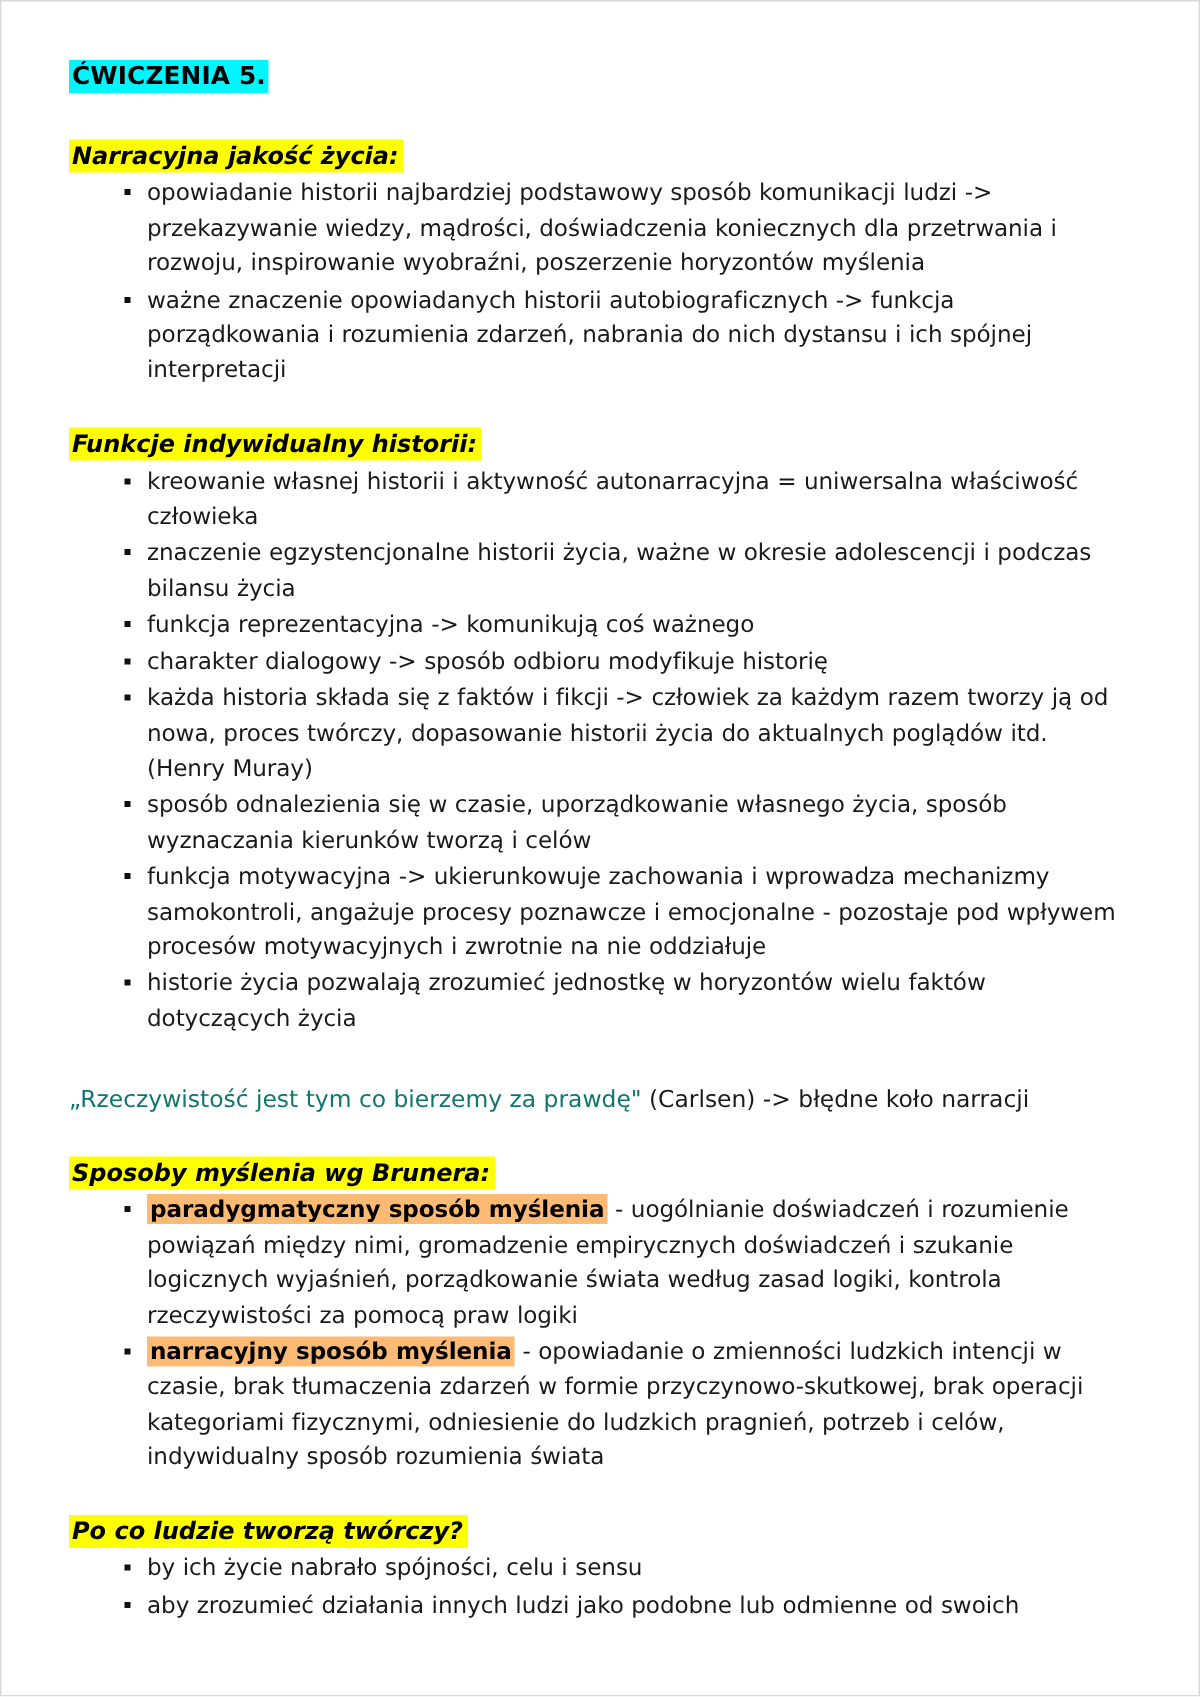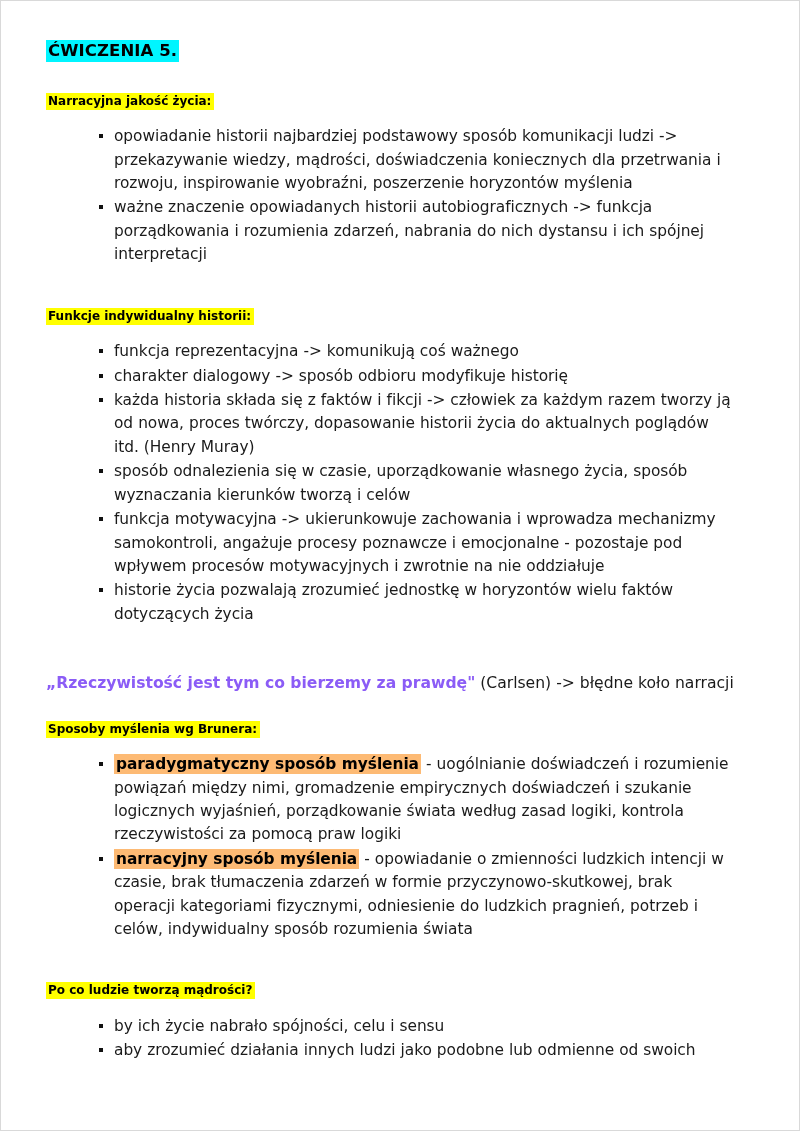--- a/index.html
+++ b/index.html
@@ -38,36 +38,37 @@
     margin: 0 0 32px 0;
     line-height: 1.25;
   }
 
   .doc-title .hl {
     background: #00f5ff;
     padding: 1px 2px 2px 2px;
   }
 
   .section-head {
-    font-size: 12px;
+    font-size: 16px;
     font-weight: bold;
     color: #000000;
     line-height: 1.3;
     margin: 0 0 3px 0;
+    font-style: italic;
   }
 
   .section-head .hl {
     background: #ffff00;
     padding: 1px 3px 2px 2px;
   }
 
   
   ul.bullets {
     list-style: none;
-    margin: 16px;
+    margin: 0;
     padding: 0;
   }
 
   ul.bullets > li {
     position: relative;
     padding-left: 52px;
     font-size: 15.4px;
     line-height: 1.52;
     color: #1a1a1a;
     margin: 0 0 1px 0;
@@ -95,22 +96,22 @@
 
   
   .quote-block {
     font-size: 15.6px;
     line-height: 1.5;
     color: #1a1a1a;
     margin: 0;
   }
 
   .quote-block .q-bold {
-    font-weight: bold;
-    color: #8b5cf6;
+    font-weight: normal;
+    color: #0f766e;
   }
 
   
   .gap-section { height: 26px; }
   .gap-quote   { height: 30px; }
 </style>
 </head>
 <body>
 
 <div class="page">
@@ -130,20 +131,22 @@
       </ul>
     </div>
 
     <div class="gap-section"></div>
 
     <div>
       <div class="section-head">
         <span class="hl">Funkcje indywidualny historii:</span>
       </div>
       <ul class="bullets">
+        <li>kreowanie własnej historii i aktywność autonarracyjna = uniwersalna właściwość człowieka</li>
+        <li>znaczenie egzystencjonalne historii życia, ważne w okresie adolescencji i podczas bilansu życia</li>
         <li>funkcja reprezentacyjna -&gt; komunikują coś ważnego</li>
         <li>charakter dialogowy -&gt; sposób odbioru modyfikuje historię</li>
         <li>każda historia składa się z faktów i fikcji -&gt; człowiek za każdym razem tworzy ją od nowa, proces twórczy, dopasowanie historii życia do aktualnych poglądów itd. (Henry Muray)</li>
         <li>sposób odnalezienia się w czasie, uporządkowanie własnego życia, sposób wyznaczania kierunków tworzą i celów</li>
         <li> funkcja motywacyjna -&gt; ukierunkowuje zachowania i wprowadza mechanizmy samokontroli, angażuje procesy poznawcze i emocjonalne - pozostaje pod wpływem procesów motywacyjnych i zwrotnie na nie oddziałuje</li>
         <li>historie życia pozwalają zrozumieć jednostkę w horyzontów wielu faktów dotyczących życia</li>
       </ul>
     </div>
 
     <div class="gap-quote"></div>
@@ -165,21 +168,21 @@
         <li>
           <span class="term-teal">narracyjny sposób myślenia</span><span> - opowiadanie o zmienności ludzkich intencji w czasie, brak tłumaczenia zdarzeń w formie przyczynowo-skutkowej, brak operacji kategoriami fizycznymi, odniesienie do ludzkich pragnień, potrzeb i celów, indywidualny sposób rozumienia świata</span>
         </li>
       </ul>
     </div>
 
     <div class="gap-section"></div>
 
     <div>
       <div class="section-head">
-        <span class="hl">Po co ludzie tworzą mądrości?</span>
+        <span class="hl">Po co ludzie tworzą twórczy?</span>
       </div>
       <ul class="bullets">
         <li>by ich życie nabrało spójności, celu i sensu</li>
         <li>aby zrozumieć działania innych ludzi jako podobne lub odmienne od swoich</li>
       </ul>
     </div>
 
   </div>
 </div>
 

